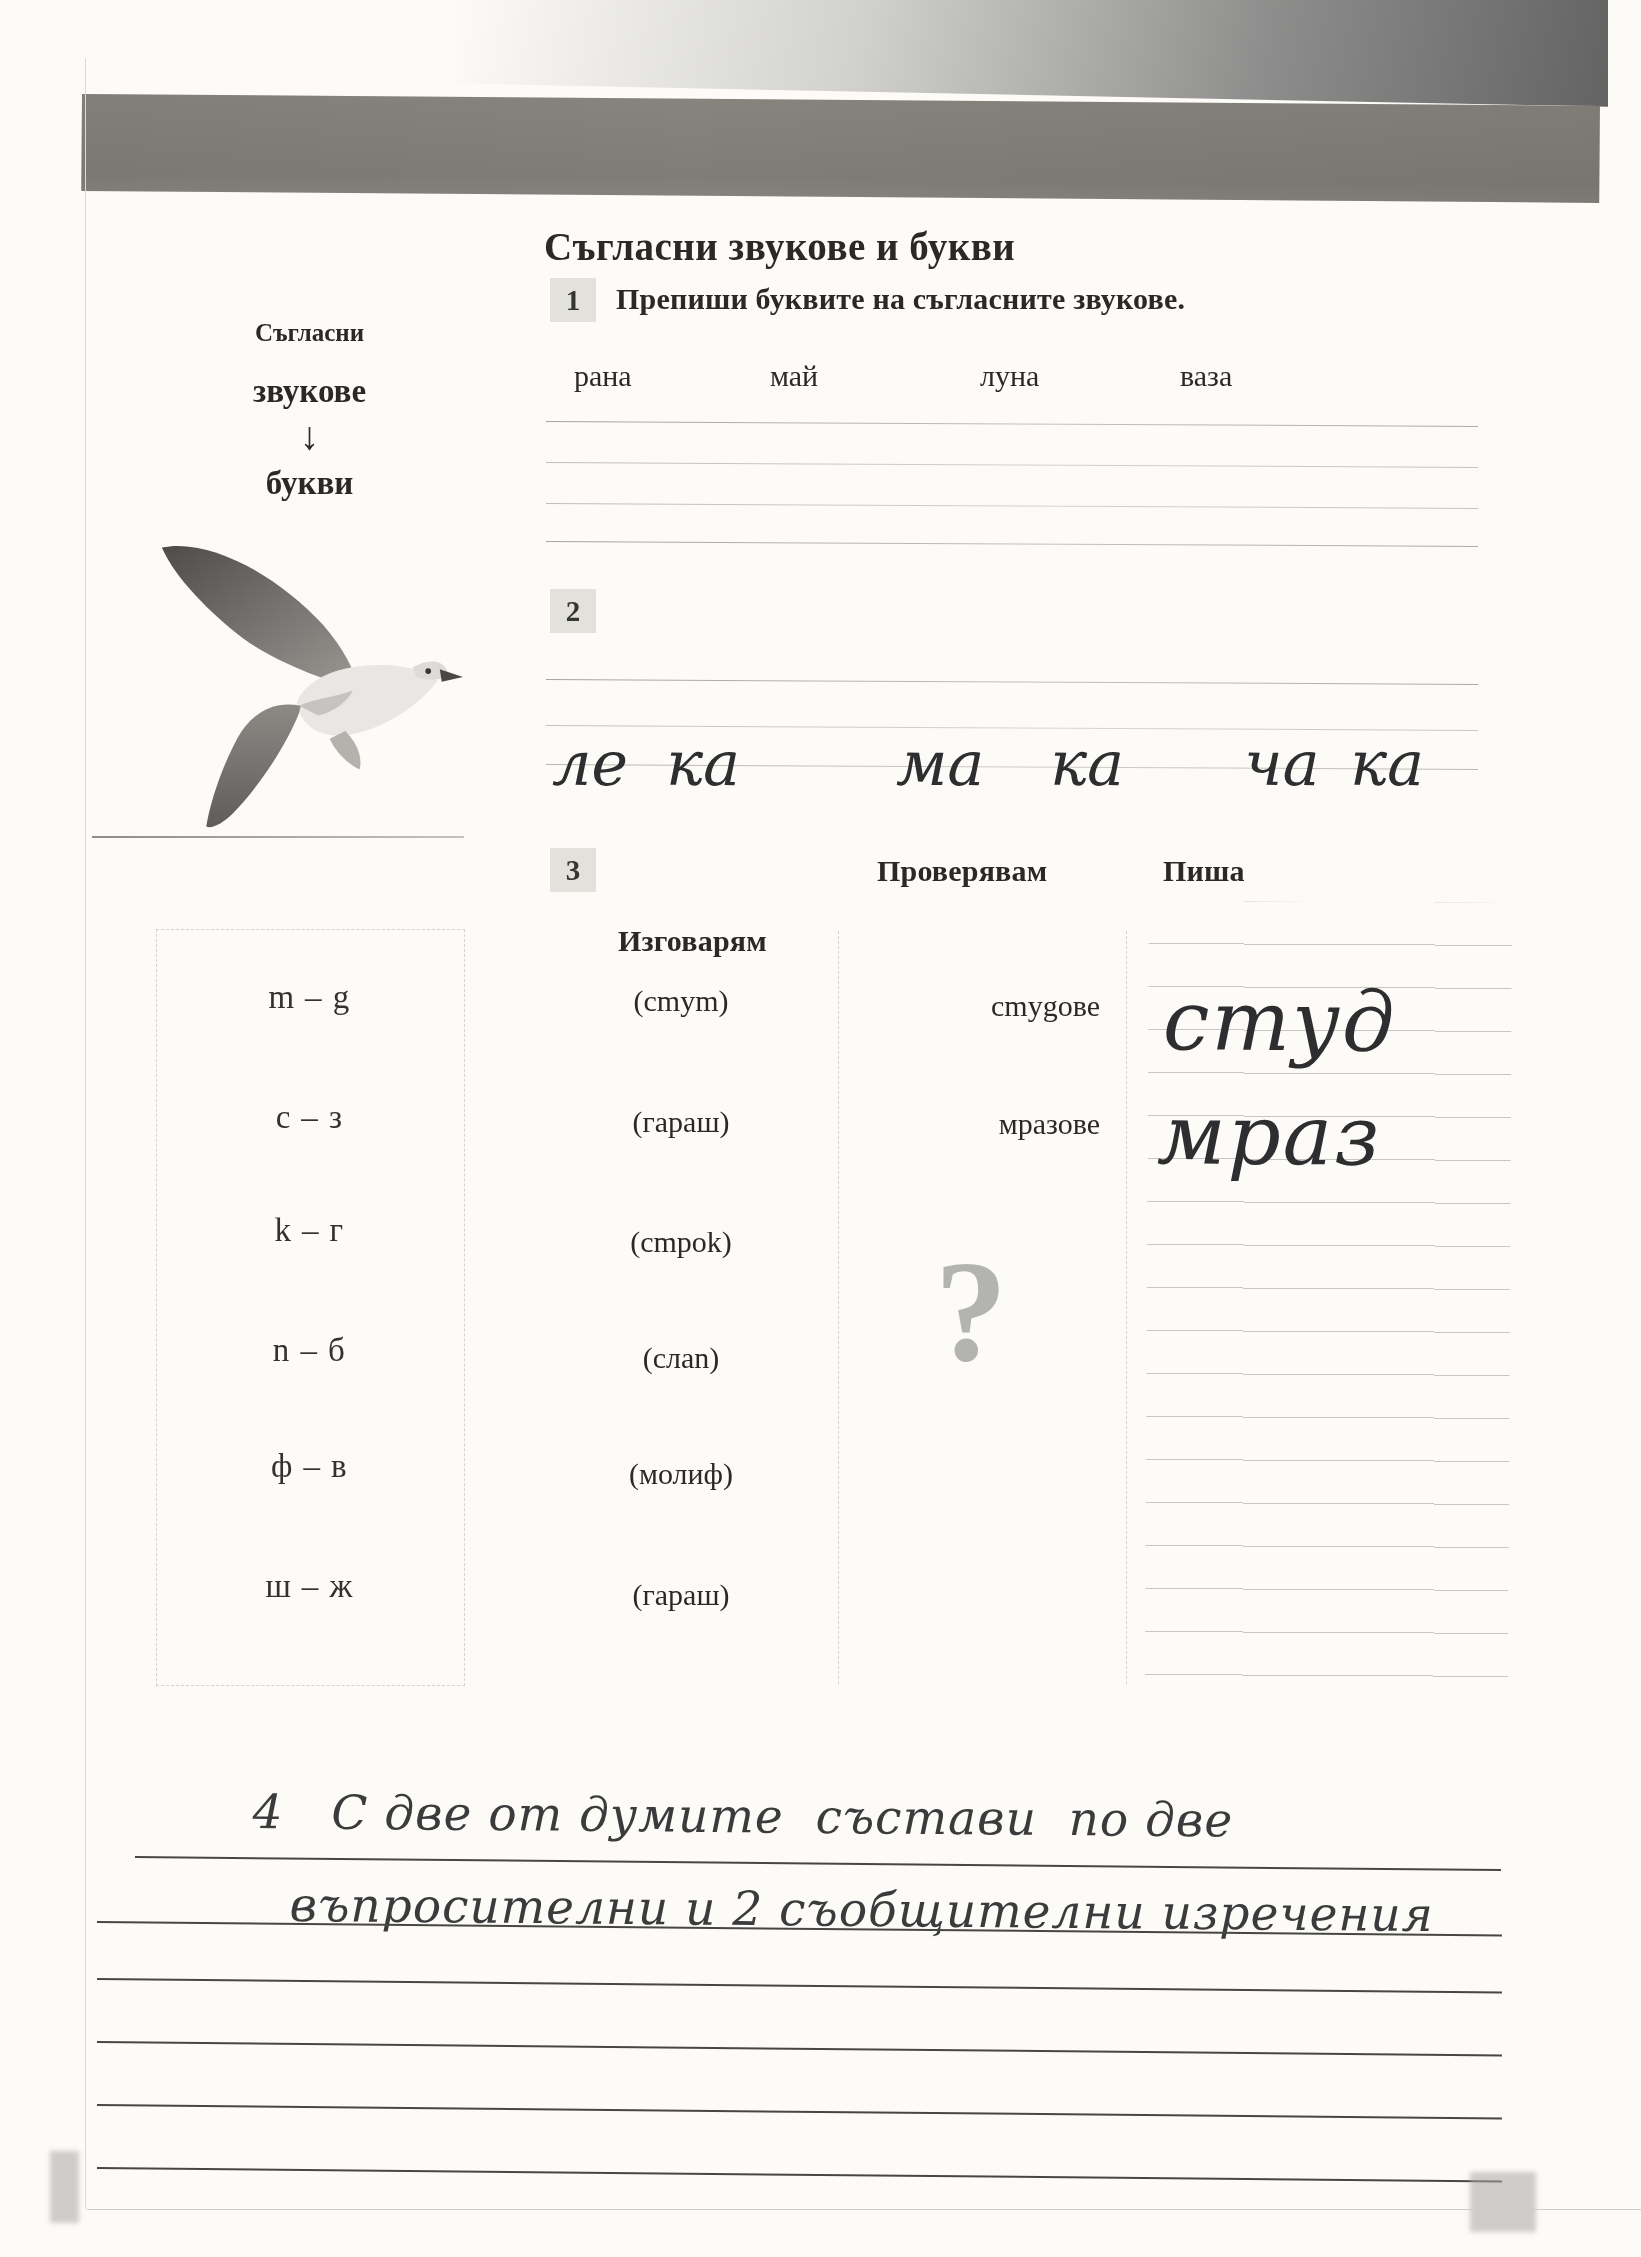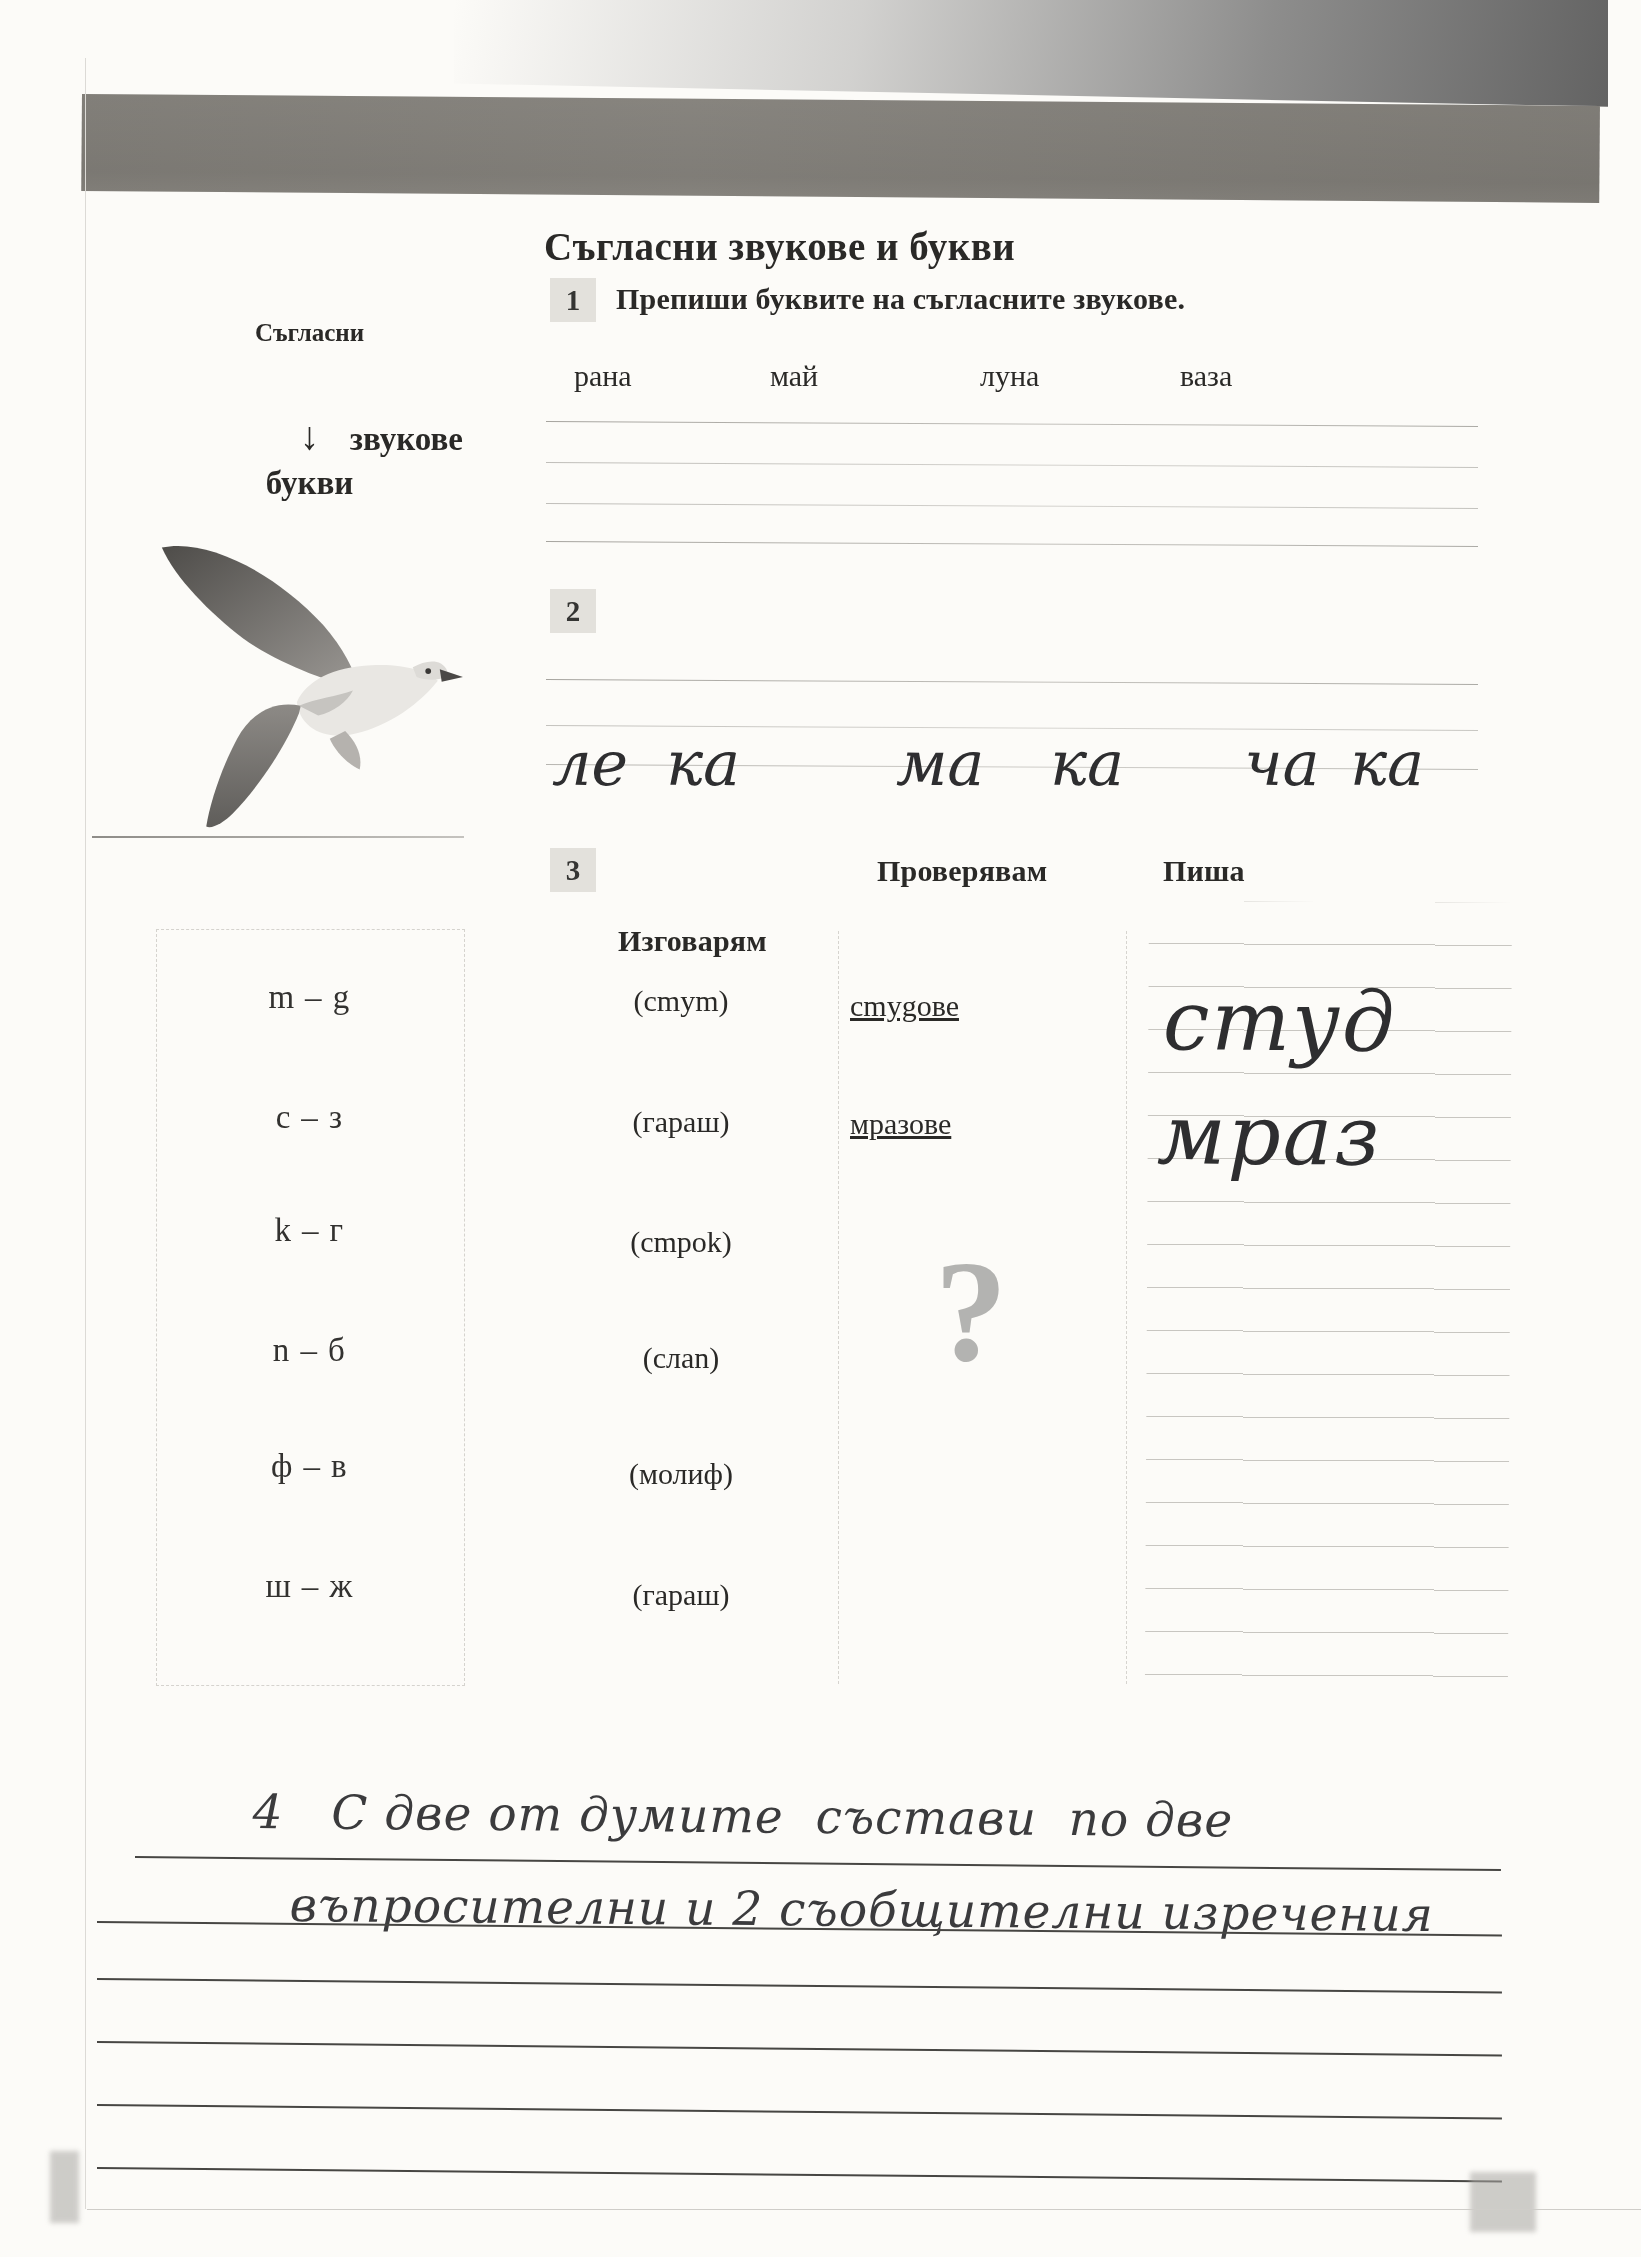--- a/index.html
+++ b/index.html
@@ -6,21 +6,21 @@
   .page{position:relative;width:1641px;height:2257px;background:#fcfbf8;overflow:hidden;
         font-family:"Liberation Serif","DejaVu Serif",serif;}
   .abs{position:absolute;}
   
   .print{font-family:"Liberation Serif","DejaVu Serif",serif;color:#2a2927;}
   .title{font-size:39px;font-weight:600;letter-spacing:0.5px;}
   .inst{font-size:30px;font-weight:600;letter-spacing:0.2px;}
   .pword{font-size:30px;font-weight:400;}
   .pair{width:307px;text-align:center;font-size:33px;letter-spacing:1.4px;color:#333230;}
   .c2w{left:541px;width:280px;text-align:center;font-size:30px;}
-  .c3w{left:850px;width:270px;text-align:left;font-size:30px;text-decoration:underline;}
+  .c3w{left:830px;width:270px;text-align:right;font-size:30px;}
   .badge{width:46px;height:44px;background:#e3e1dc;display:flex;align-items:center;justify-content:center;
          font-size:29px;font-weight:600;color:#353533;}
   
   .hand{font-family:"DejaVu Serif","Liberation Serif",serif;font-style:italic;color:#2e2e30;}
   .cw{font-size:62px;transform:rotate(.3deg);margin-top:22px;}
   .answer{font-size:83px;letter-spacing:1.9px;transform:rotate(.4deg);}
   .hw4{font-size:47px;color:#3b3b3d;white-space:pre;letter-spacing:1px;transform:rotate(.5deg);transform-origin:left top;}
   
   .fline{height:1px;background:linear-gradient(to right,#a5a39e,#c3c1bc 55%,#abaaa5);
          transform:rotate(.3deg);transform-origin:left center;}
@@ -47,21 +47,21 @@
 
 <div class="page">
 
   <div class="abs wedge"></div>
   <div class="abs band"></div>
   <div class="abs" style="left:85px;top:58px;width:1px;height:2151px;background:#dcdad6;"></div>
 
   <div class="abs print title" style="left:544px;top:224px;">Съгласни звукове и букви</div>
 
   <div class="abs print" style="left:156px;top:319px;width:307px;text-align:center;font-size:25px;font-weight:600;">Съгласни</div>
-  <div class="abs print" style="left:156px;top:373px;width:307px;text-align:right;font-size:33px;font-weight:600;margin-top:48px;">звукове</div>
+  <div class="abs print" style="left:156px;top:373px;width:307px;text-align:center;font-size:33px;font-weight:600;">звукове</div>
   <div class="abs arrow" style="left:156px;top:413px;width:307px;text-align:center;">↓</div>
   <div class="abs print" style="left:156px;top:465px;width:307px;text-align:center;font-size:33px;font-weight:600;">букви</div>
 
   <svg class="abs" style="left:154px;top:536px;" width="311" height="304" viewBox="0 0 322 315">
     <defs>
       <linearGradient id="wgrad" x1="0" y1="0" x2="1" y2="1">
         <stop offset="0" stop-color="#4e4c49"></stop>
           <stop offset="1" stop-color="#9b9894"></stop>
       </linearGradient>
       <linearGradient id="wgrad2" x1="0" y1="0" x2="0" y2="1">

